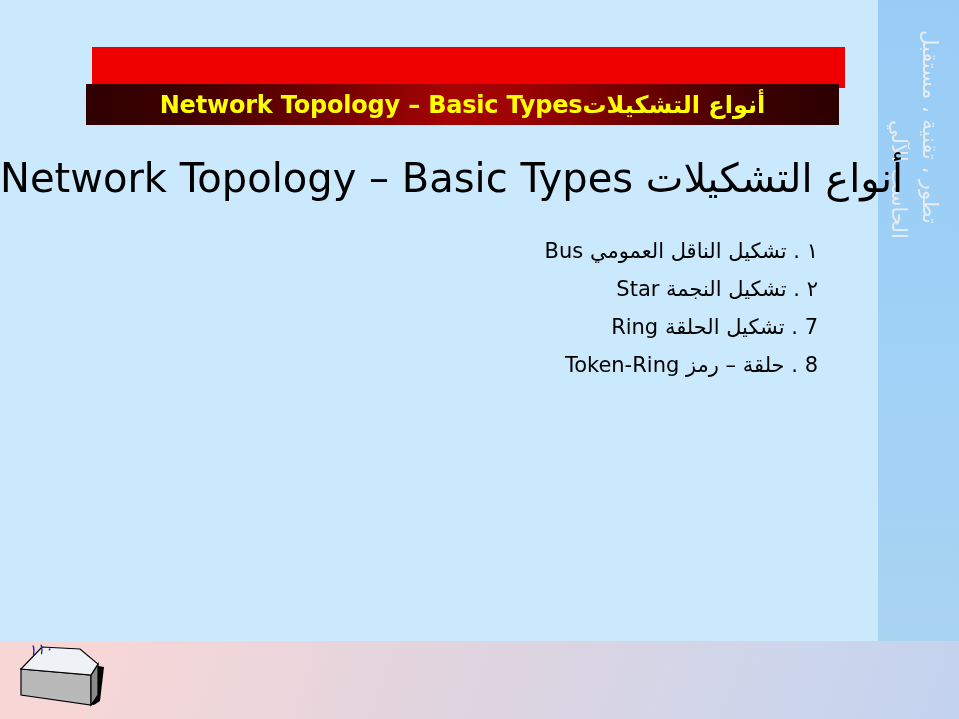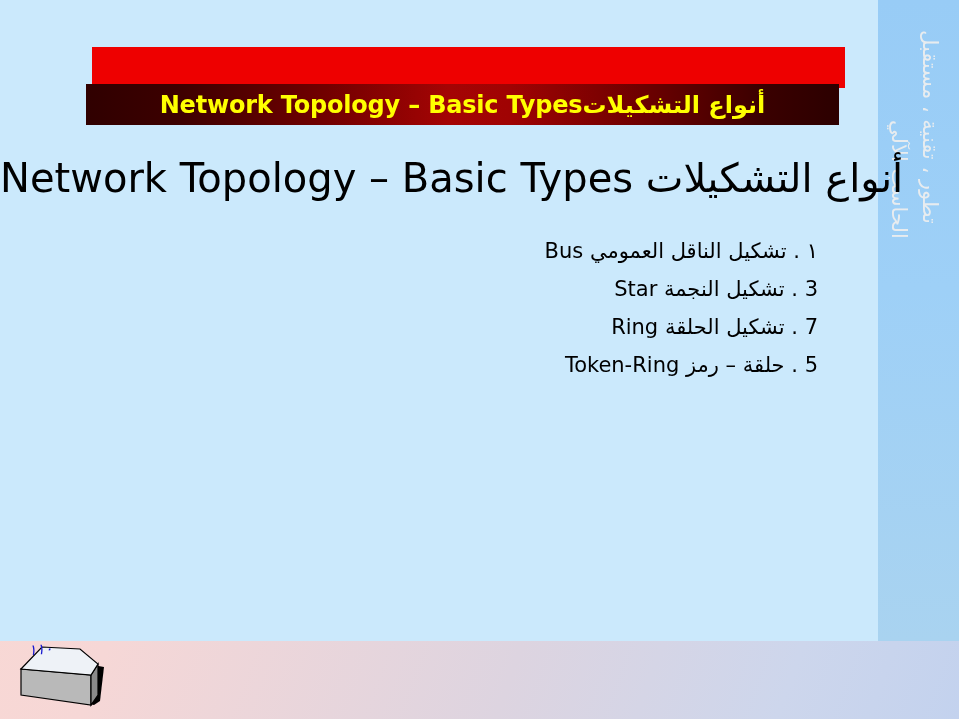--- a/index.html
+++ b/index.html
@@ -182,23 +182,23 @@
   <div id="title-shadow"></div>
 
   <div id="title-bar">
     <span id="title-text">Network Topology  – Basic Typesأنواع التشكيلات</span>
   </div>
 
   <div id="heading">Network  Topology – Basic Types أنواع التشكيلات</div>
 
   <ul id="topology-list">
     <li>١ . تشكيل الناقل العمومي Bus</li>
-    <li>3 . تشكيل النجمة  Star</li>
+    <li>٢ . تشكيل النجمة  Star</li>
     <li>7 . تشكيل الحلقة  Ring</li>
-    <li>5 . حلقة – رمز  Token-Ring</li>
+    <li>8 . حلقة – رمز  Token-Ring</li>
   </ul>
 
   <svg id="key-graphic" viewBox="0 0 130 78">
 
     <polygon points="52,22 96,30 92,64 86,68 46,60" fill="#000000"></polygon>
 
     <polygon points="13,32 13,58 83,68 83,38" fill="#b9b9b9" stroke="#000000" stroke-width="1.2"></polygon>
 
     <polygon points="83,38 83,68 90,58 90,27" fill="#8a8a8a" stroke="#000000" stroke-width="1.2"></polygon>
 

